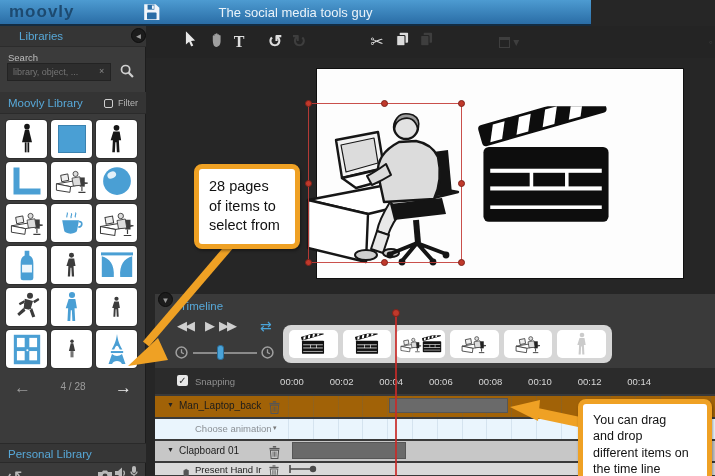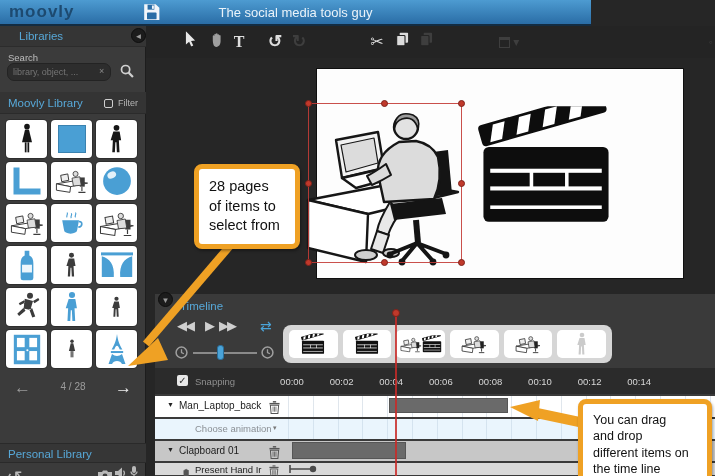--- a/index.html
+++ b/index.html
@@ -22,21 +22,21 @@
 
   
   #sidebar{left:0;top:26px;width:146px;height:450px;background:#3b3b3b;border-right:1px solid #1d1d1d;}
   .bluehead{color:#57a8d8;font-size:11.5px;}
   #libhead{left:0;top:0;width:146px;height:21px;background:#353535;border-bottom:1px solid #2c2c2c;}
   #libhead span{position:absolute;left:19px;top:4px;}
   .collapse{position:absolute;width:15px;height:15px;border-radius:50%;background:#1c1c1c;
     color:#9a9a9a;font-size:8px;line-height:15px;text-align:center;border:1px solid #0e0e0e;}
   #searchlbl{left:8px;top:26px;font-size:9.5px;color:#bdbdbd;}
   #searchbox{left:7px;top:37px;width:104px;height:18px;background:#2d2d2d;border:1px solid #232323;
-    border-radius:7px;color:#9a9a9a;font-size:9px;padding:0 14px 0 5px;outline:none;}
+    border-radius:0;color:#9a9a9a;font-size:9px;padding:0 14px 0 5px;outline:none;}
   #searchclear{left:99px;top:40px;font-size:9px;color:#8a8a8a;}
   #searchbtn{left:120px;top:38px;width:16px;height:16px;color:#cfcfcf;}
   #mlhead{left:0;top:66px;width:146px;height:22px;background:#343434;border-bottom:1px solid #2b2b2b;}
   #mlhead .t{position:absolute;left:8px;top:5px;}
   #filtercb{position:absolute;left:104px;top:7px;width:9px;height:9px;border:1px solid #cfcfcf;border-radius:2px;background:transparent;}
   #filterlbl{position:absolute;left:118px;top:6px;font-size:9px;color:#b5b5b5;}
 
   #libgrid{left:6px;top:94px;width:133px;display:grid;grid-template-columns:repeat(3,41px);grid-gap:4px;}
   .cell{width:41px;height:38px;background:#fff;border-radius:4px;display:flex;align-items:center;justify-content:center;
         box-shadow:0 0 0 1px #2e2e2e;}
@@ -71,21 +71,21 @@
   #snapcb{position:absolute;left:22px;top:7px;width:11px;height:11px;background:#e8e8e8;border-radius:2px;
           color:#333;font-size:10px;line-height:11px;text-align:center;}
   #snaplbl{position:absolute;left:40px;top:8px;color:#8f8f8f;font-size:9.5px;}
   .rlabel{position:absolute;top:8px;color:#d8d8d8;font-size:9.5px;transform:translateX(-50%);}
 
   .trow{position:absolute;left:0;width:560px;display:flex;}
   .tlabelcell{width:133px;position:relative;flex:none;}
   .lane{flex:1;position:relative;
     background-image:repeating-linear-gradient(90deg, rgba(0,0,0,.10) 0 1px, transparent 1px 24.8px);
     background-position:4px 0;}
-  .rowblue1{background:#ffffff;} .rowblue2{background:#eaf5fd;}
+  .rowblue1{background:#a16207;} .rowblue2{background:#eaf5fd;}
   .rowgray1{background:#c7c7c7;} .rowgray2{background:#d9d9d9;text-decoration:underline;}
   .caret{position:absolute;left:12px;top:5px;font-size:7px;color:#222;}
   .tname{position:absolute;left:24px;top:4px;font-size:10px;color:#1c1c1c;white-space:nowrap;}
   .subname{position:absolute;left:40px;top:4px;font-size:9.5px;color:#8a8f94;white-space:nowrap;}
   .trash{position:absolute;left:114px;top:4px;width:11px;height:13px;color:#555;}
   .subcaret{position:absolute;left:118px;top:5px;font-size:7px;color:#777;}
   .bar{position:absolute;top:2px;height:15px;background:#6a6a6a;border:1px solid #565656;}
   #clapbar{top:1px;height:17px;}
 
   #playhead{left:395px;top:311px;width:2px;height:165px;background:rgba(200,42,40,.85);}

